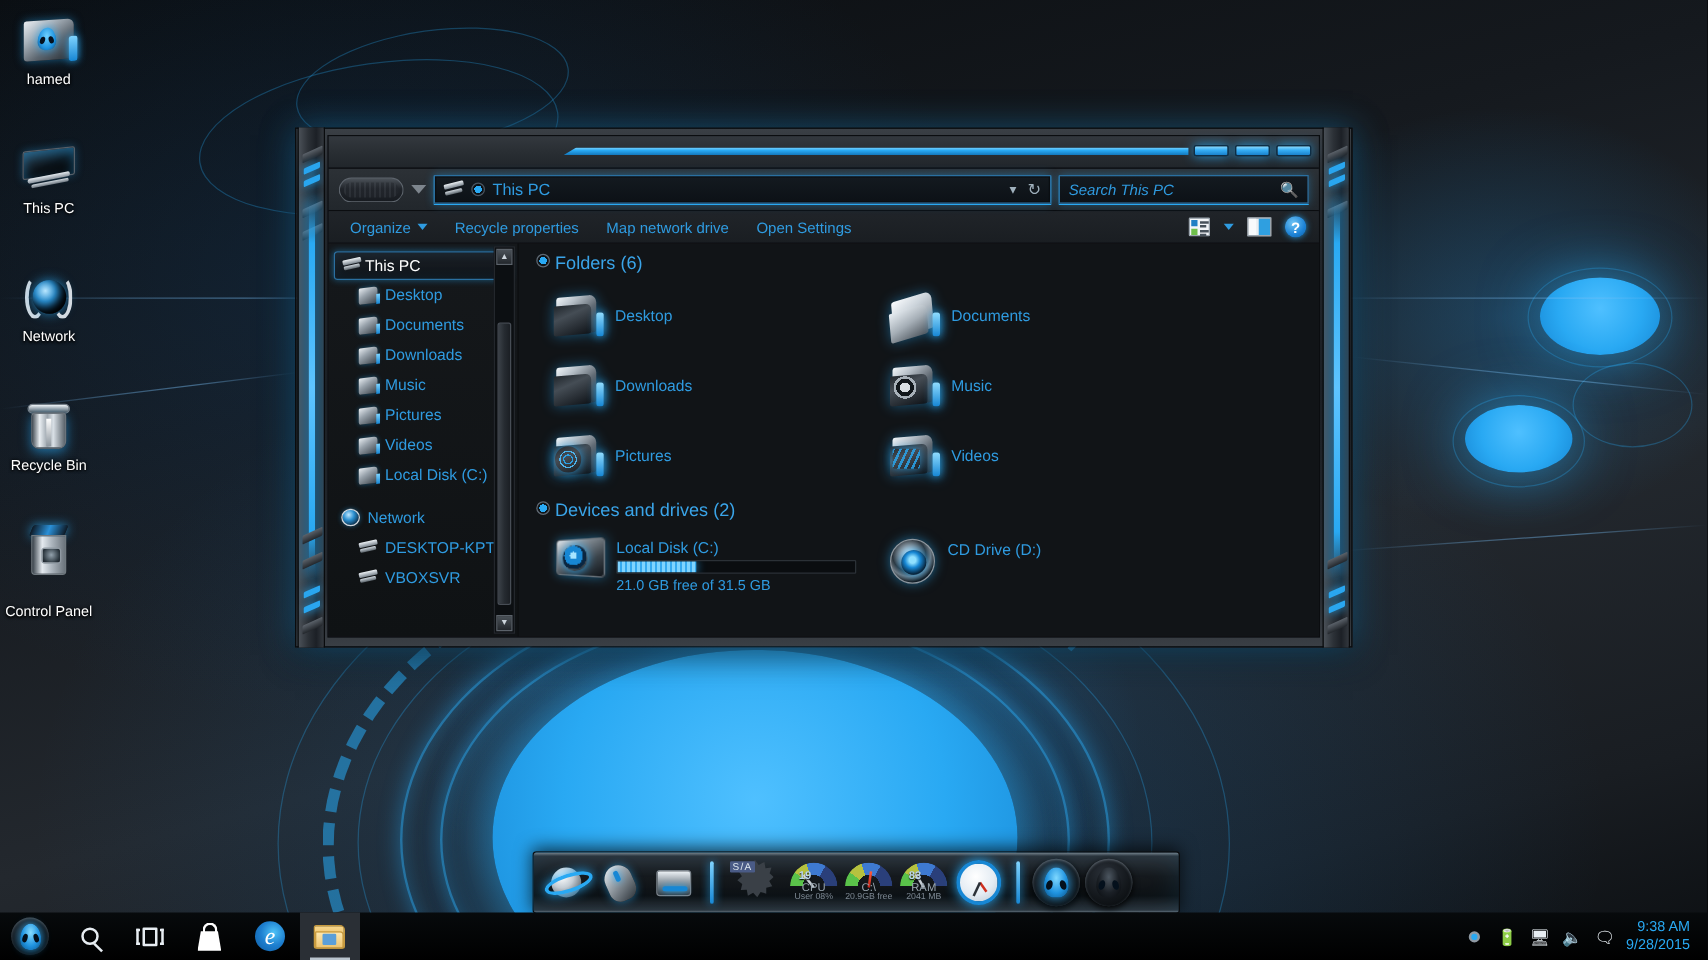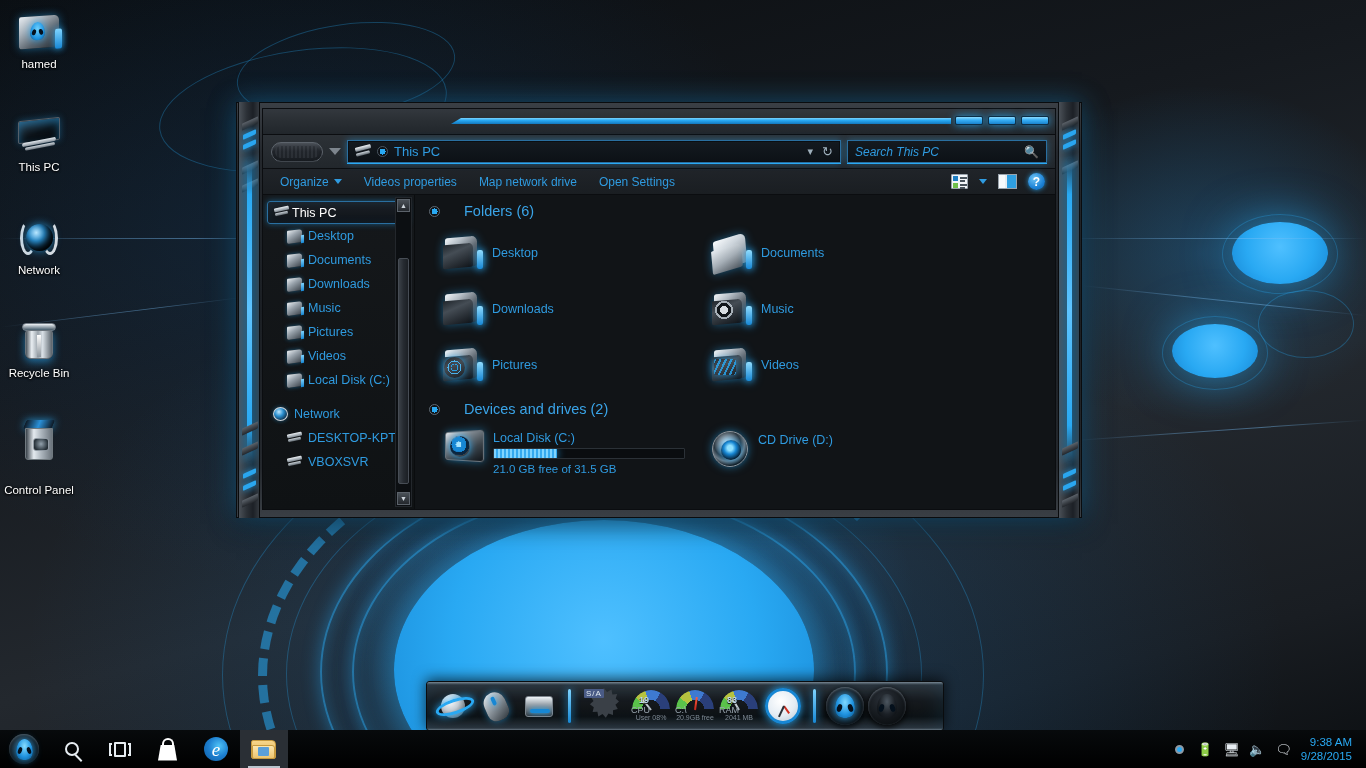--- a/index.html
+++ b/index.html
@@ -350,21 +350,21 @@
   .navscroll .sbtn.up { top:1px; } .navscroll .sbtn.dn { bottom:1px; }
   .navscroll .thumb {
     position:absolute; left:2px; right:2px; top:60px; bottom:22px;
     background: linear-gradient(90deg,#3a4047,#262b31 50%,#1b1f24);
     border:1px solid #474d55; border-radius:2px;
   }
 
   
   .content { flex:1; overflow:hidden; padding:8px 10px 0 14px; background:#111417; position:relative; }
   .group-head {
-    display:flex; align-items:center; gap:24px; margin-bottom:4px;
+    display:flex; gap:4px; margin-bottom:4px;
   }
   .grp-dot {
     width:11px;height:11px;border-radius:50%;
     background: radial-gradient(circle at 50% 50%, #29a9f3 0 3px, #0e1317 3px 5px, #7f8b95 5px 100%);
     border:1px solid #5f6973;
   }
   .grp-title { color:#3aa4e8; font-size:14.5px; }
   .tiles { display:grid; grid-template-columns:265px 265px; column-gap:4px; row-gap:0; padding:2px 0 4px 14px; }
   .tile { display:flex; align-items:center; gap:11px; height:56px; }
   .tile .label { color:#2f9be0; font-size:12.5px; }
@@ -504,21 +504,21 @@
   }
   .gauge .needle {
     position:absolute; left:19px; bottom:14px; width:2px;height:13px;
     background: linear-gradient(180deg,#e9eef2,#b2bac2); transform-origin: 50% 100%;
   }
   .gauge .needle.red { background: linear-gradient(180deg,#ff5a3c,#c0241a); }
   .gauge .val {
     position:absolute; left:8px; top:7px; font-size:9px; color:#bcd9ef; font-weight:bold;
     text-shadow:0 1px 1px #000;
   }
-  .gauge .nm { position:absolute; left:0; right:0; top:17px; font-size:9px; color:#9aa6b0; }
+  .gauge .nm { position:absolute; left:0; right:0; top:17px; text-align:center; font-size:9px; color:#9aa6b0; }
   .gauge .sub{ position:absolute; left:0; right:0; top:26px; text-align:center; font-size:7px; color:#7d8893; }
   .clockw { width:40px;height:40px;flex:0 0 40px;position:relative; }
   .clockw .face {
     position:absolute;inset:2px;border-radius:50%;
     background: radial-gradient(circle at 42% 34%, #ffffff 0%, #e4ecf3 55%, #b9c6d2 100%);
     border:3px solid #1787d4; box-shadow:0 0 9px #29a9f3;
   }
   .clockw .h, .clockw .m {
     position:absolute; left:50%; bottom:50%; transform-origin:50% 100%; background:#cf3020; width:2px;
   }
@@ -759,21 +759,21 @@
         <span style="color:#2f9be0;font-size:12px;">🔍</span>
       </div>
     </div>
 
     <div class="toolbar">
       <div class="tb-item">
         <span>Organize</span>
         <span class="tb-caret"></span>
       </div>
       <div class="tb-item">
-        <span>Videos properties</span>
+        <span>Recycle properties</span>
       </div>
       <div class="tb-item">
         <span>Map network drive</span>
       </div>
       <div class="tb-item">
         <span>Open Settings</span>
       </div>
 
       <div class="tb-right">
         <span style="width:17px;height:15px;display:inline-block;position:relative;background:#f2f5f8;border:1px solid #9aa4ad;border-radius:1px;">

